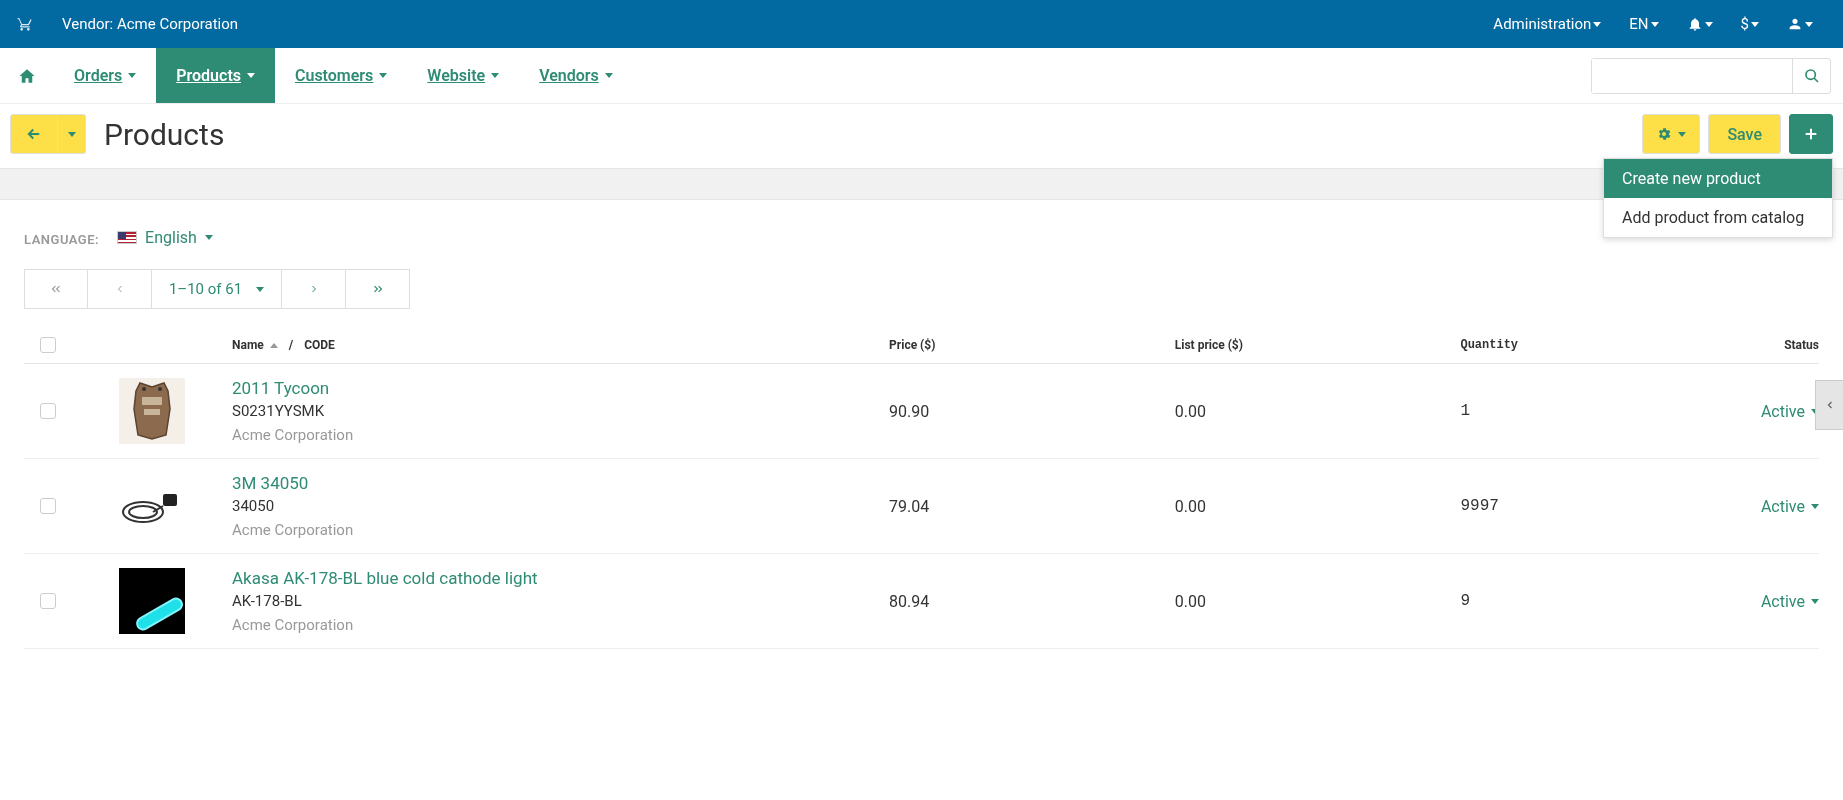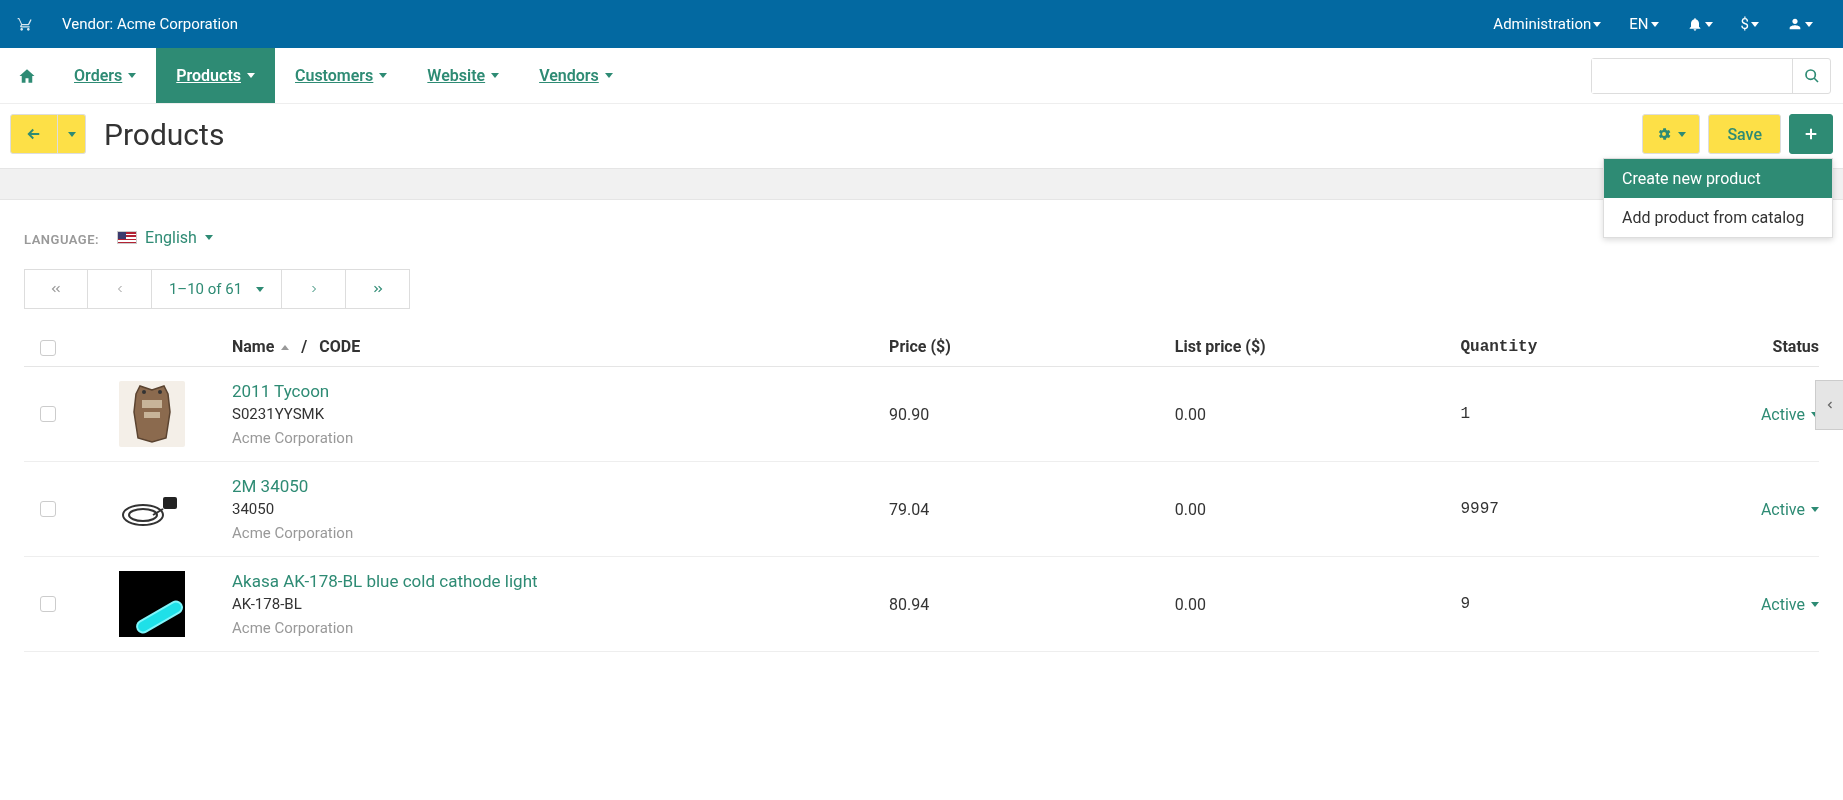--- a/index.html
+++ b/index.html
@@ -54,21 +54,21 @@
 .flag-us::before { content: ""; position: absolute; top: 0; left: 0; width: 8px; height: 7px; background: #3c3b6e; }
 
 
 .pagination { display: flex; padding: 10px 24px 18px 24px; }
 .pagination .pg-btn { border: 1px solid #ddd; height: 40px; min-width: 64px; display: flex; align-items: center; justify-content: center; cursor: pointer; color: #999; font-size: 15px; }
 .pagination .pg-btn + .pg-btn { border-left: none; }
 .pagination .pg-range { color: #2e8b74; min-width: 130px; font-size: 15px; gap: 14px; }
 
 
 .table-wrap { padding: 0 24px; }
-.tbl-header { display: flex; align-items: flex-end; border-bottom: 1px solid #e5e5e5; padding: 10px 0; font-weight: 700; font-size: 16px; }
+.tbl-header { display: flex; align-items: center; border-bottom: 1px solid #e5e5e5; padding: 10px 0; font-weight: 700; font-size: 12px; }
 .col-check { width: 48px; display: flex; justify-content: center; }
 .col-img { width: 160px; }
 .col-name { flex: 2.3; }
 .col-price { flex: 1; text-align: left; }
 .col-list { flex: 1; text-align: left; }
 .col-qty { flex: 0.8; text-align: left; font-family: Liberation Mono, monospace; }
 .col-status { width: 130px; text-align: right; }
 .chk { width: 16px; height: 16px; border: 1px solid #ccc; border-radius: 3px; background: #fff; }
 .sort-caret { width: 0; height: 0; border-left: 4px solid transparent; border-right: 4px solid transparent; border-bottom: 5px solid #999; display: inline-block; margin-left: 3px; vertical-align: middle; }
 
@@ -310,21 +310,21 @@
           <div class="prod-img" style="background:#ffffff">
             <svg width="66" height="44" viewBox="0 0 66 44">
               <ellipse cx="24" cy="28" rx="20" ry="10" fill="none" stroke="#333" stroke-width="2"></ellipse>
               <ellipse cx="24" cy="28" rx="14" ry="6" fill="none" stroke="#333" stroke-width="2"></ellipse>
               <rect x="44" y="10" width="14" height="12" rx="2" fill="#222"></rect>
               <path d="M44 22 L34 28" stroke="#333" stroke-width="2"></path>
             </svg>
           </div>
         </div>
     <div class="col-name">
-      <div class="prod-name">2M 34050</div>
+      <div class="prod-name">3M 34050</div>
       <div class="prod-code">34050</div>
       <div class="prod-vendor">Acme Corporation</div>
     </div>
     <div class="col-price">79.04</div>
     <div class="col-list">0.00</div>
     <div class="col-qty">9997</div>
     <div class="col-status">
       <span class="status-link">
         <span>Active</span>
         <span class="caret-down"></span>

